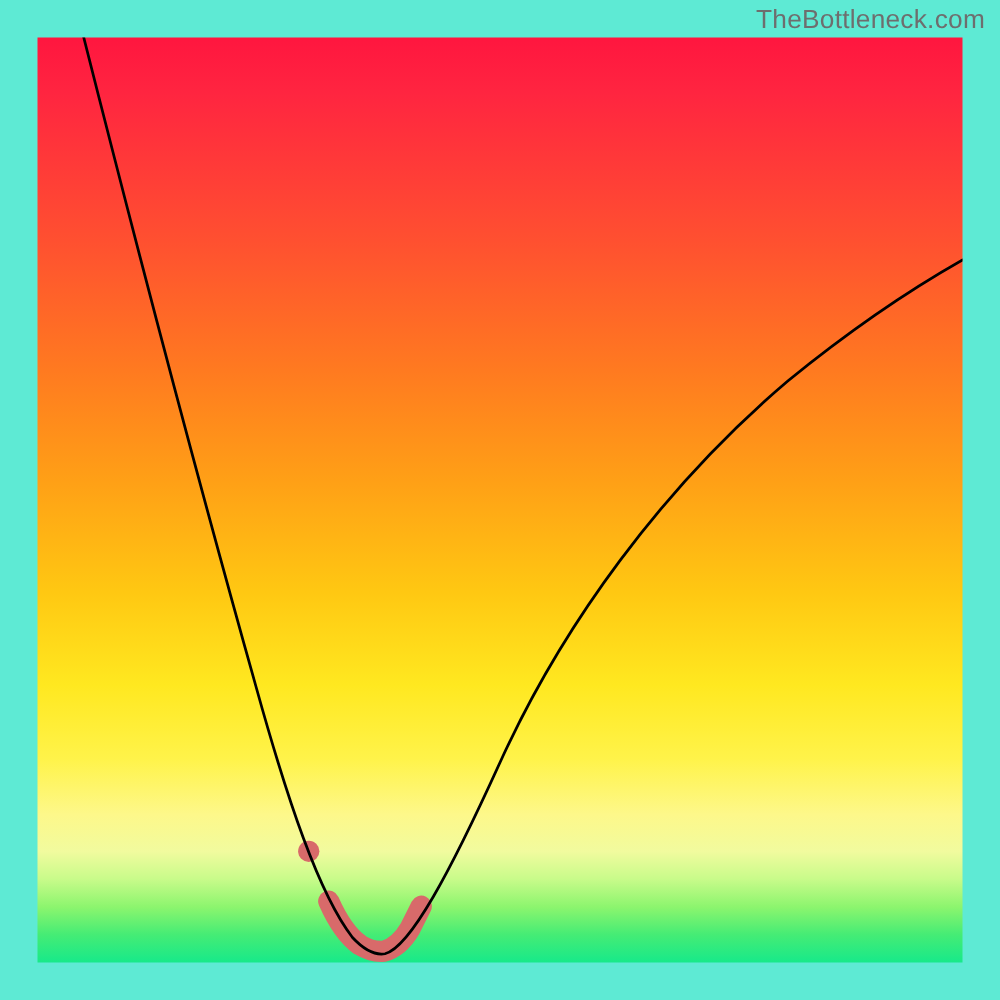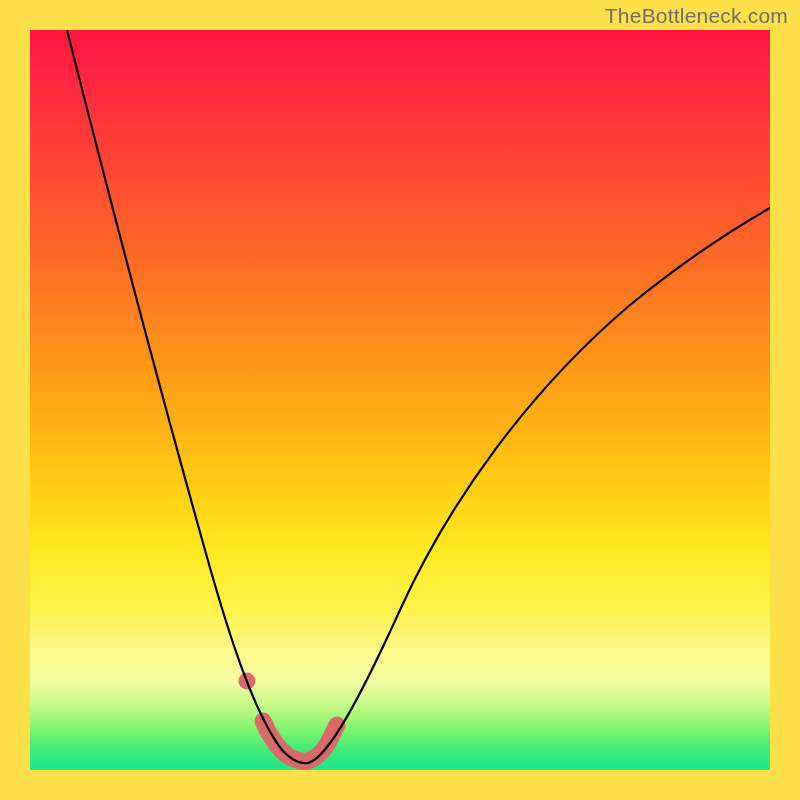--- a/index.html
+++ b/index.html
@@ -10,21 +10,21 @@
     background: #000;
     font-family: Arial, Helvetica, sans-serif;
     overflow: hidden;
   }
   .frame {
     position: absolute;
     left: 0;
     top: 0;
     width: 800px;
     height: 800px;
-    background: #fde047;
+    background: #5eead4;
   }
   .plot-area {
     position: absolute;
     left: 30px;
     top: 30px;
     width: 740px;
     height: 740px;
     
     background: linear-gradient(to bottom,
       #ff163f 0%,

